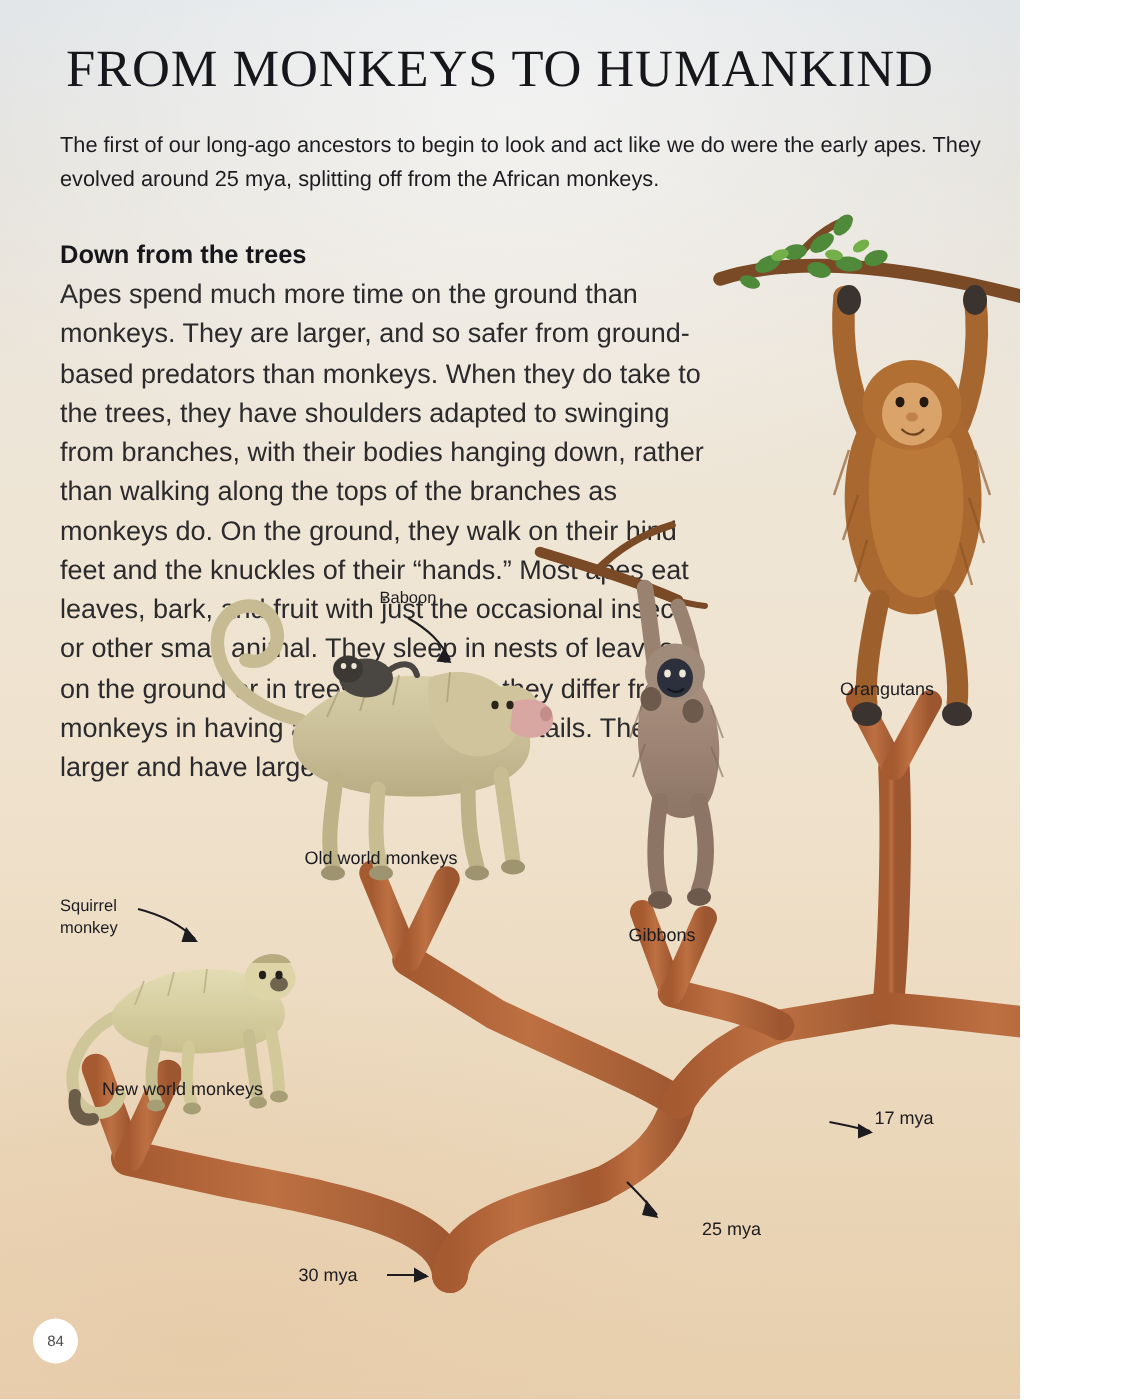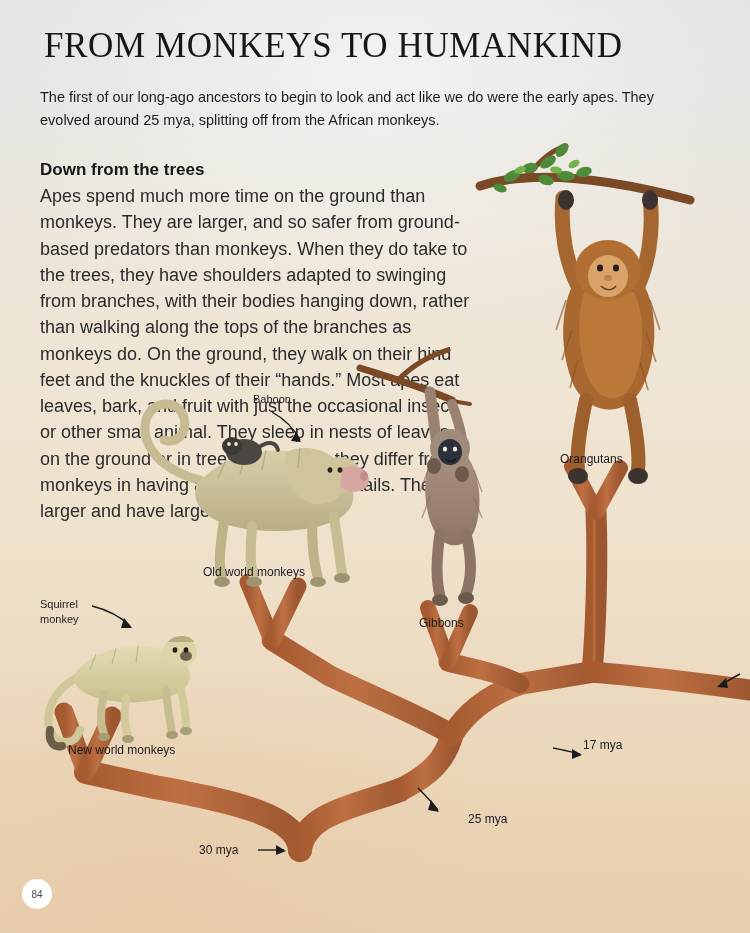--- a/index.html
+++ b/index.html
@@ -8,21 +8,21 @@
   }
   body {
     width: 750px;
     height: 933px;
     overflow: hidden;
     font-family: "Liberation Sans", sans-serif;
     background: #ffffff;
   }
   .page {
     position: relative;
-    width: 750px;
+    width: 680px;
     height: 933px;
     overflow: hidden;
     background:
       linear-gradient(180deg,
         #dfe3e6 0%,
         #e4e2dd 12%,
         #ece5d9 26%,
         #efe5d4 40%,
         #efe2cd 55%,
         #eddcc3 70%,
@@ -350,20 +350,20 @@
       <path d="M726 678 L 717 687 L 728 688" fill="#1c1b1f" stroke="none"></path>
     </g>
   </svg>
 
   <div class="lbl" style="left:253px; top:393px;">Baboon</div>
   <div class="lbl bold" style="left:203px; top:565px;">Old world monkeys</div>
   <div class="lbl bold" style="left:419px; top:616px;">Gibbons</div>
   <div class="lbl bold" style="left:560px; top:452px;">Orangutans</div>
   <div class="lbl" style="left:40px; top:597px; white-space:pre-line; line-height:1.35;">Squirrel
 monkey</div>
-  <div class="lbl bold" style="left:68px; top:719px;margin-top:24px;">New world monkeys</div>
+  <div class="lbl bold" style="left:68px; top:719px;">New world monkeys</div>
 
   <div class="lbl bold" style="left:199px; top:843px;">30 mya</div>
   <div class="lbl bold" style="left:468px; top:812px;">25 mya</div>
   <div class="lbl bold" style="left:583px; top:738px;">17 mya</div>
 
   <div class="page-num">84</div>
 </div>
 
 </body></html>

